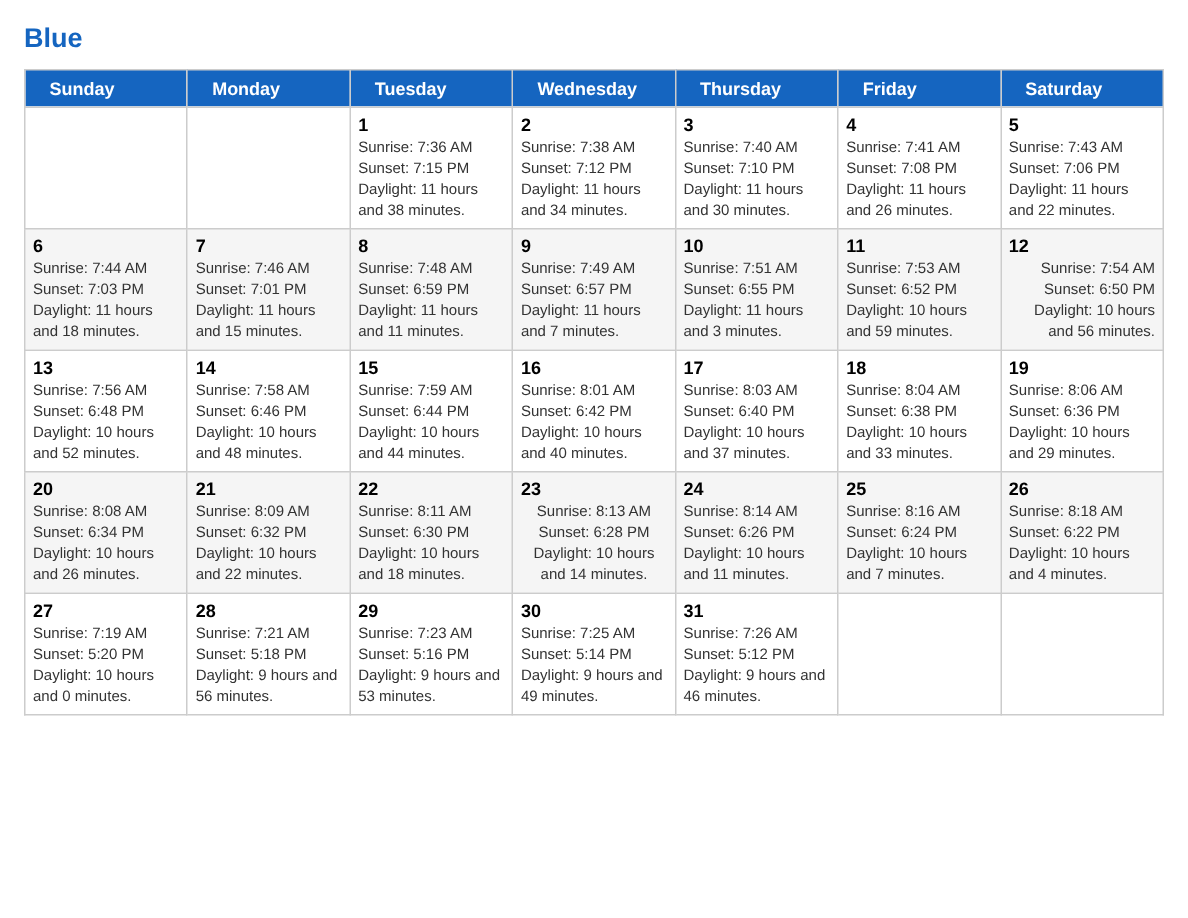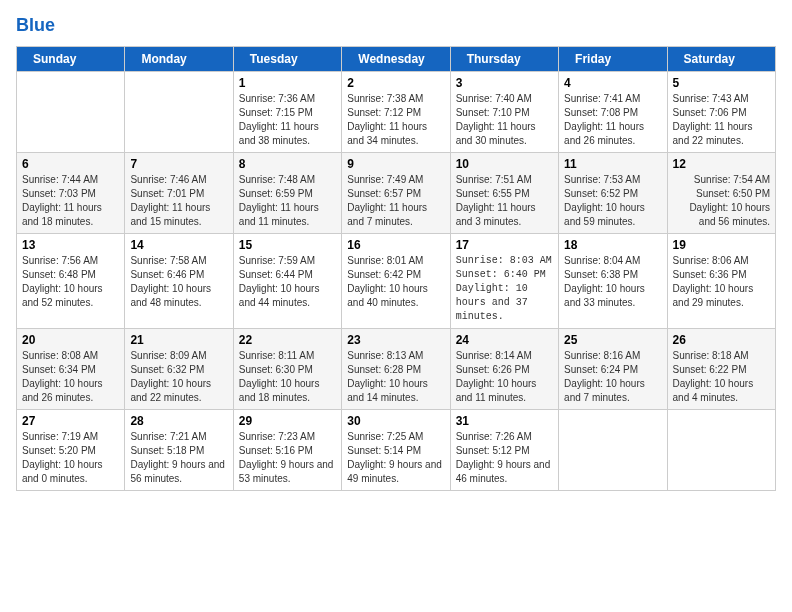--- a/index.html
+++ b/index.html
@@ -213,21 +213,21 @@
 Daylight: 10 hours and 44 minutes.</div>
         </td>
         <td>
           <span class="day-num">16</span>
           <div class="day-detail" style="white-space: pre-line;">Sunrise: 8:01 AM
 Sunset: 6:42 PM
 Daylight: 10 hours and 40 minutes.</div>
         </td>
         <td>
           <span class="day-num">17</span>
-          <div class="day-detail" style="white-space: pre-line; font-family: Liberation Mono, monospace;">Sunrise: 8:03 AM
+          <div class="day-detail" style="white-space: pre-line;">Sunrise: 8:03 AM
 Sunset: 6:40 PM
 Daylight: 10 hours and 37 minutes.</div>
         </td>
         <td>
           <span class="day-num">18</span>
           <div class="day-detail" style="white-space: pre-line;">Sunrise: 8:04 AM
 Sunset: 6:38 PM
 Daylight: 10 hours and 33 minutes.</div>
         </td>
         <td>
@@ -251,21 +251,21 @@
 Daylight: 10 hours and 22 minutes.</div>
         </td>
         <td>
           <span class="day-num">22</span>
           <div class="day-detail" style="white-space: pre-line;">Sunrise: 8:11 AM
 Sunset: 6:30 PM
 Daylight: 10 hours and 18 minutes.</div>
         </td>
         <td>
           <span class="day-num">23</span>
-          <div class="day-detail" style="white-space: pre-line;">Sunrise: 8:13 AM
+          <div class="day-detail" style="white-space: pre-line; text-align: center;">Sunrise: 8:13 AM
 Sunset: 6:28 PM
 Daylight: 10 hours and 14 minutes.</div>
         </td>
         <td>
           <span class="day-num">24</span>
           <div class="day-detail" style="white-space: pre-line;">Sunrise: 8:14 AM
 Sunset: 6:26 PM
 Daylight: 10 hours and 11 minutes.</div>
         </td>
         <td>

